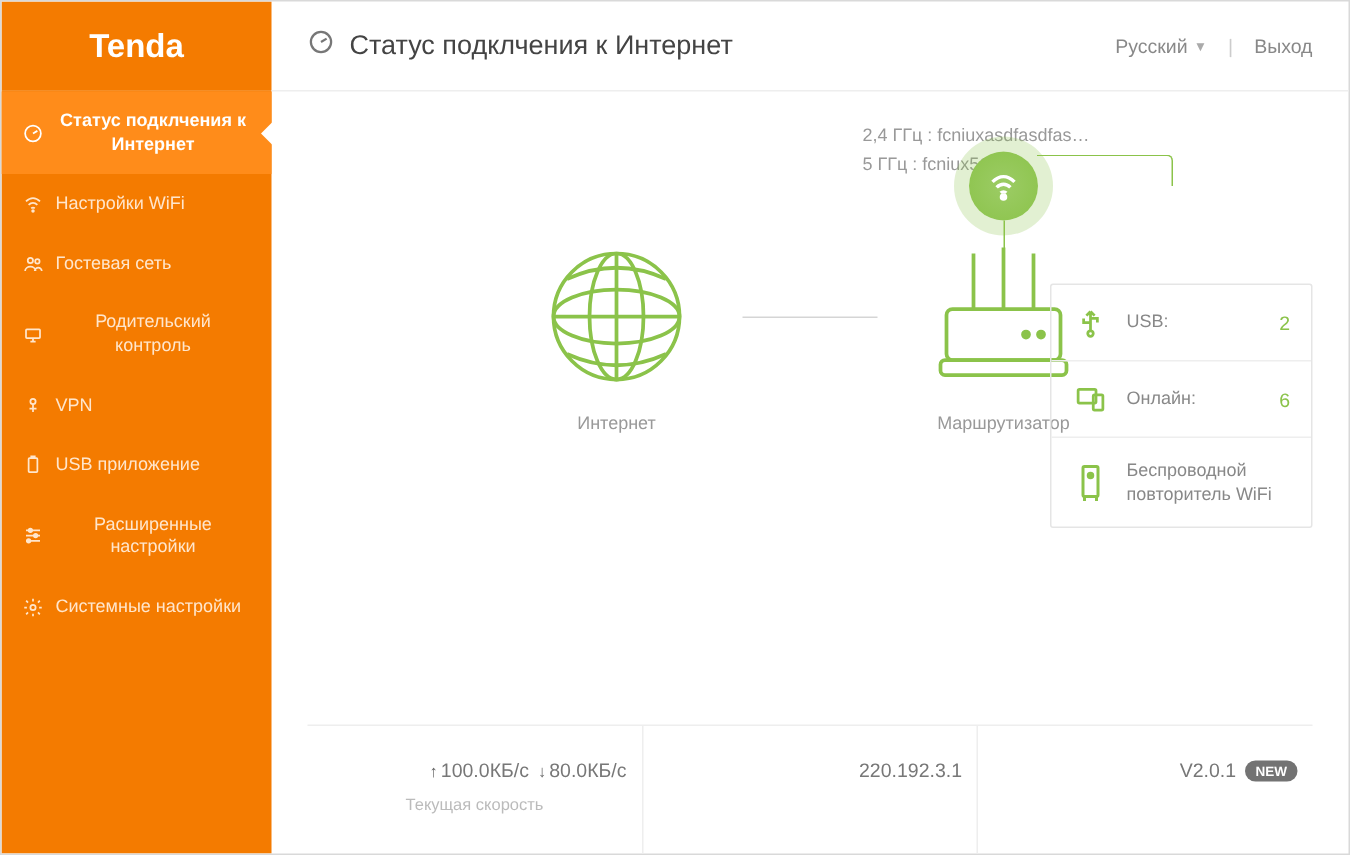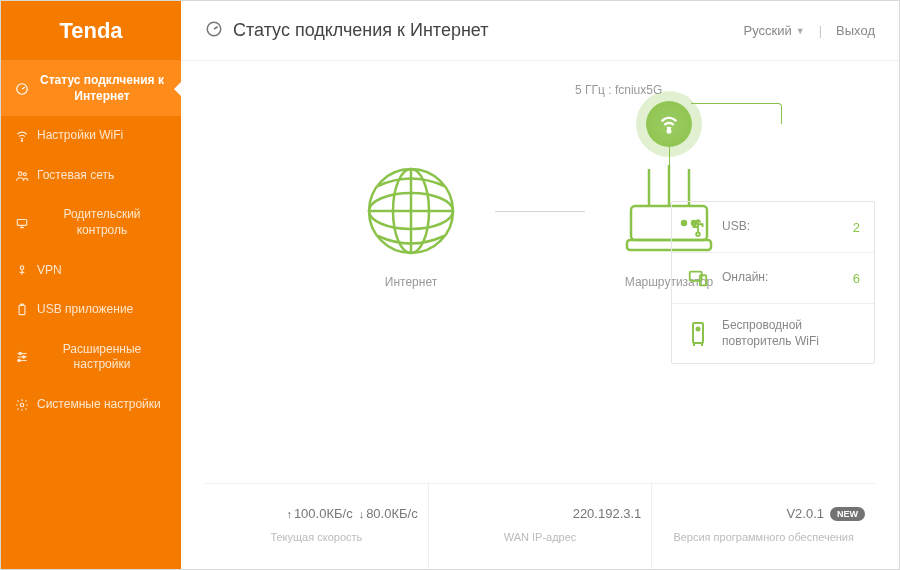--- a/index.html
+++ b/index.html
@@ -30,21 +30,21 @@
   .diagram { display: flex; align-items: center; justify-content: center; gap: 4px; margin-top: 80px; position: relative; }
   .node { display: flex; flex-direction: column; align-items: center; gap: 14px; width: 160px; }
   .node-label { font-size: 12px; color: #999; }
   .globe-svg, .router-svg { color: #8bc34a; }
   .link-line { width: 90px; height: 0; border-top: 1px solid #d5d5d5; margin-top: -28px; }
 
   .wifi-badge { position: absolute; top: -60px; left: 50%; transform: translateX(-50%); width: 46px; height: 46px; border-radius: 50%; background: radial-gradient(circle at 50% 50%, #9ccc65 0%, #8bc34a 100%); display: flex; align-items: center; justify-content: center; box-shadow: 0 0 0 10px rgba(139,195,74,0.25); }
   .wifi-badge::after { content:""; position:absolute; right:-90px; top:22px; width:90px; height:20px; border-top:1px solid #8bc34a; border-right:1px solid #8bc34a; border-top-right-radius:4px; transform: translateY(-20px);}
   .wifi-conn-line { position:absolute; left:23px; top:46px; width:0; height:52px; border-left:1px solid #8bc34a;}
 
-  .side-panel { position: absolute; right: 24px; top: 140px; width: 204px; border: 1px solid #e5e5e5; border-radius: 2px; }
+  .side-panel { position: absolute; right: 24px; top: 128px; width: 175px; border: 1px solid #e5e5e5; border-radius: 2px; }
   .side-row { display: flex; align-items: center; gap: 12px; padding: 14px 14px; font-size: 12px; color: #888; border-bottom: 1px solid #eee; }
   .side-row:last-child { border-bottom: none; }
   .side-row .sicon { width: 24px; color: #8bc34a; display:flex; align-items:center; justify-content:center; }
   .side-row .sval { color: #8bc34a; margin-left: auto; font-size: 13px; }
   .side-row .stext { flex:1; line-height:1.3; }
 
   .footer { margin-top: auto; display: flex; border-top: 1px solid #eee; }
   .footer-col { flex: 1; text-align: center; padding: 22px 10px 26px; border-right: 1px solid #eee; }
   .footer-col:last-child { border-right: none; }
   .footer-val { font-size: 13px; color: #777; display: flex; align-items:center; justify-content:flex-end; gap:6px; }
@@ -154,20 +154,21 @@
           <span>Русский</span>
           <span style="font-size:9px;color:#aaa;">▼</span>
         </div>
         <span class="divider">|</span>
         <span class="logout">Выход</span>
       </div>
     </div>
 
     <div class="content">
       <div class="ssid-block">
+        <div>2,4 ГГц : fcniuxasdfasdfas…</div>
         <div>5 ГГц : fcniux5G</div>
       </div>
 
       <div class="diagram">
         <div class="node">
           <svg class="globe-svg" width="100" height="100" viewBox="0 0 100 100" fill="none" stroke="currentColor" stroke-width="2.5">
             <circle cx="50" cy="50" r="42"></circle>
             <ellipse cx="50" cy="50" rx="42" ry="18"></ellipse>
             <ellipse cx="50" cy="50" rx="18" ry="42"></ellipse>
             <line x1="8" y1="50" x2="92" y2="50"></line>
@@ -237,25 +238,23 @@
       <div class="footer">
         <div class="footer-col">
           <div class="footer-val">
             <span><span class="arrow">↑</span><span>100.0КБ/с</span></span>
             <span><span class="arrow">↓</span><span>80.0КБ/с</span></span>
           </div>
           <div class="footer-label">Текущая скорость</div>
         </div>
         <div class="footer-col">
           <div class="footer-val">220.192.3.1</div>
-          <div class="footer-label">WAN IP-адрес</div>
         </div>
         <div class="footer-col">
           <div class="footer-val">
             <span>V2.0.1</span>
             <span class="new-badge">NEW</span>
           </div>
-          <div class="footer-label">Версия программного обеспечения</div>
         </div>
       </div>
     </div>
   </main>
 </div>
 
 </body></html>

